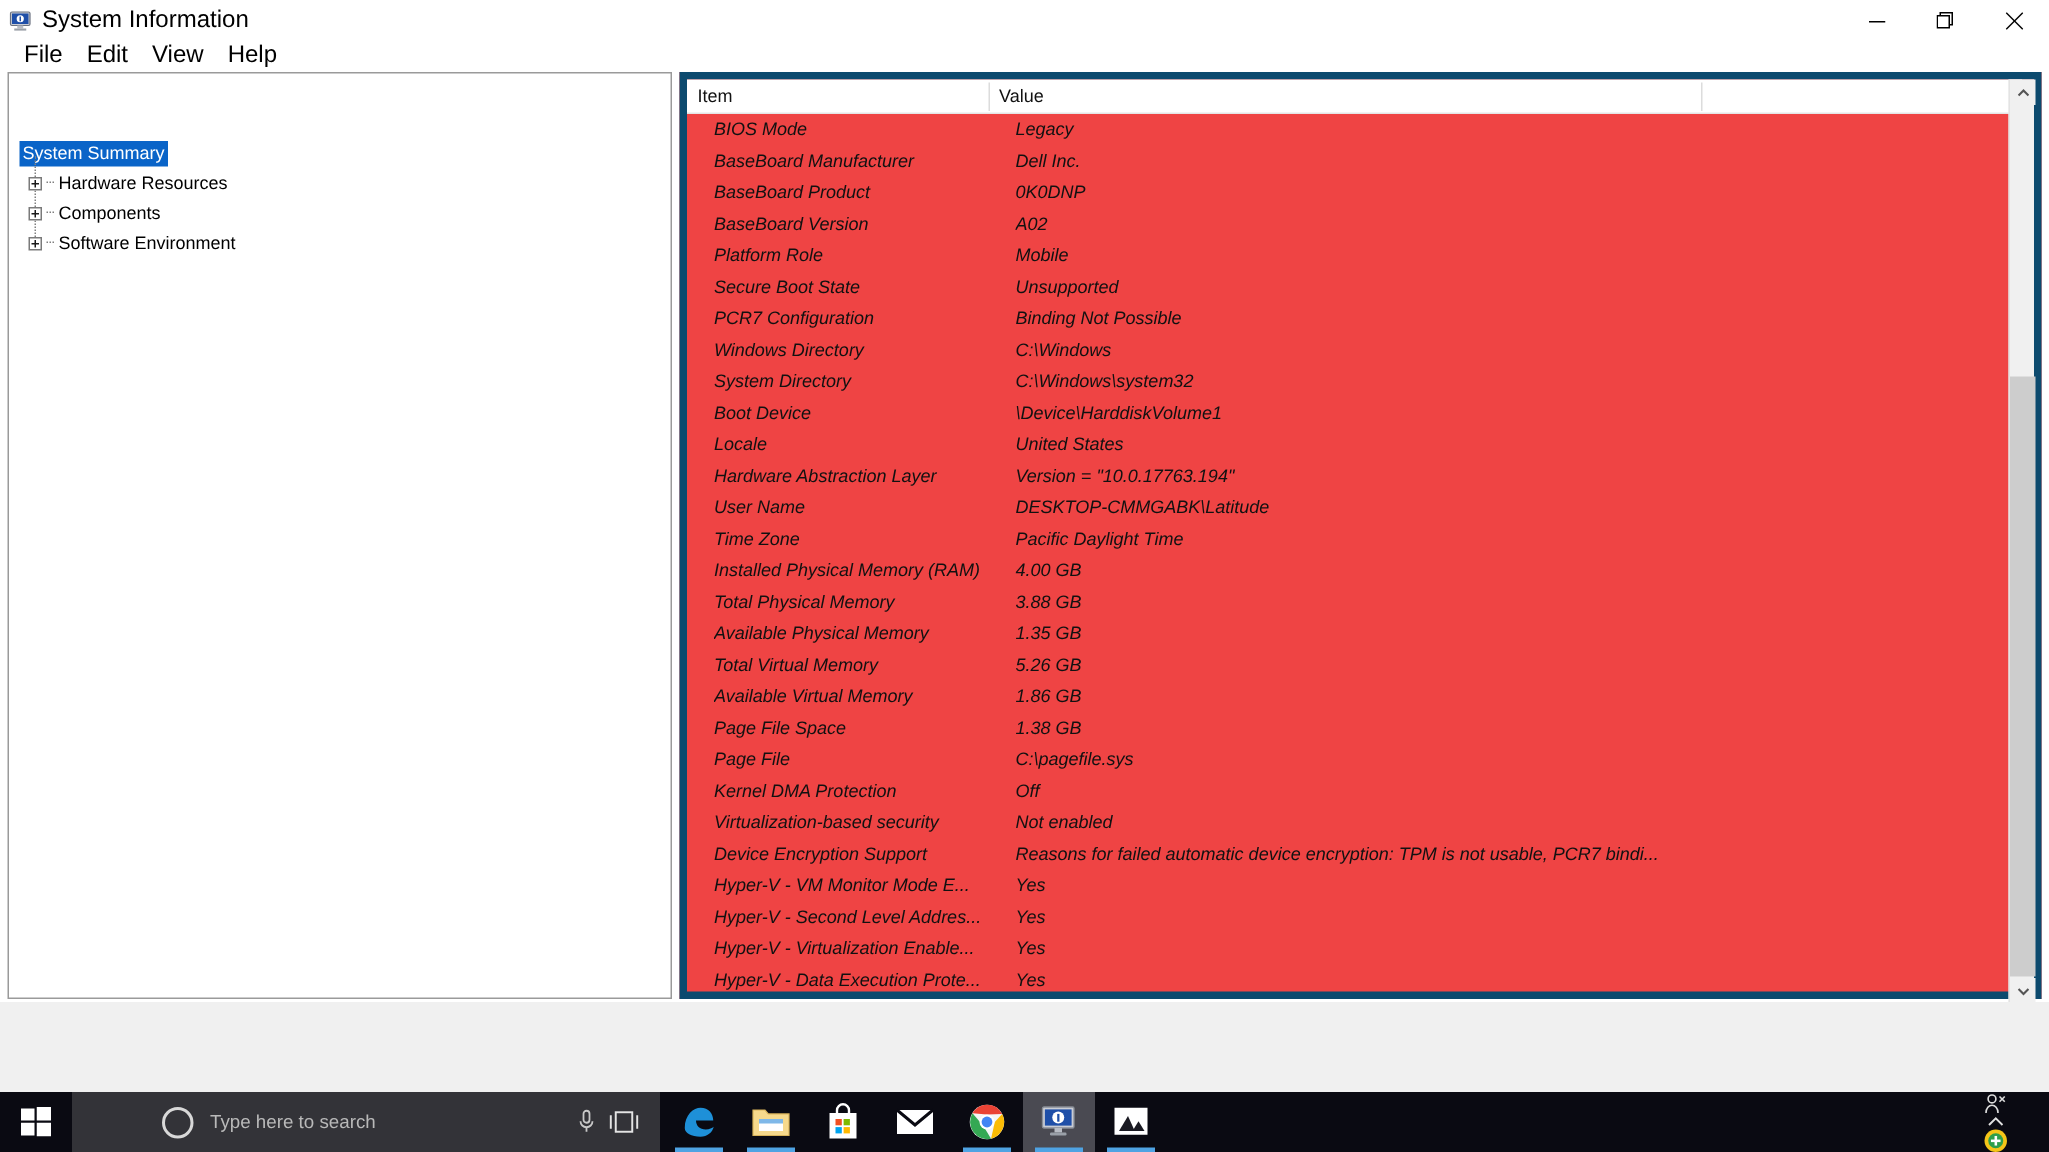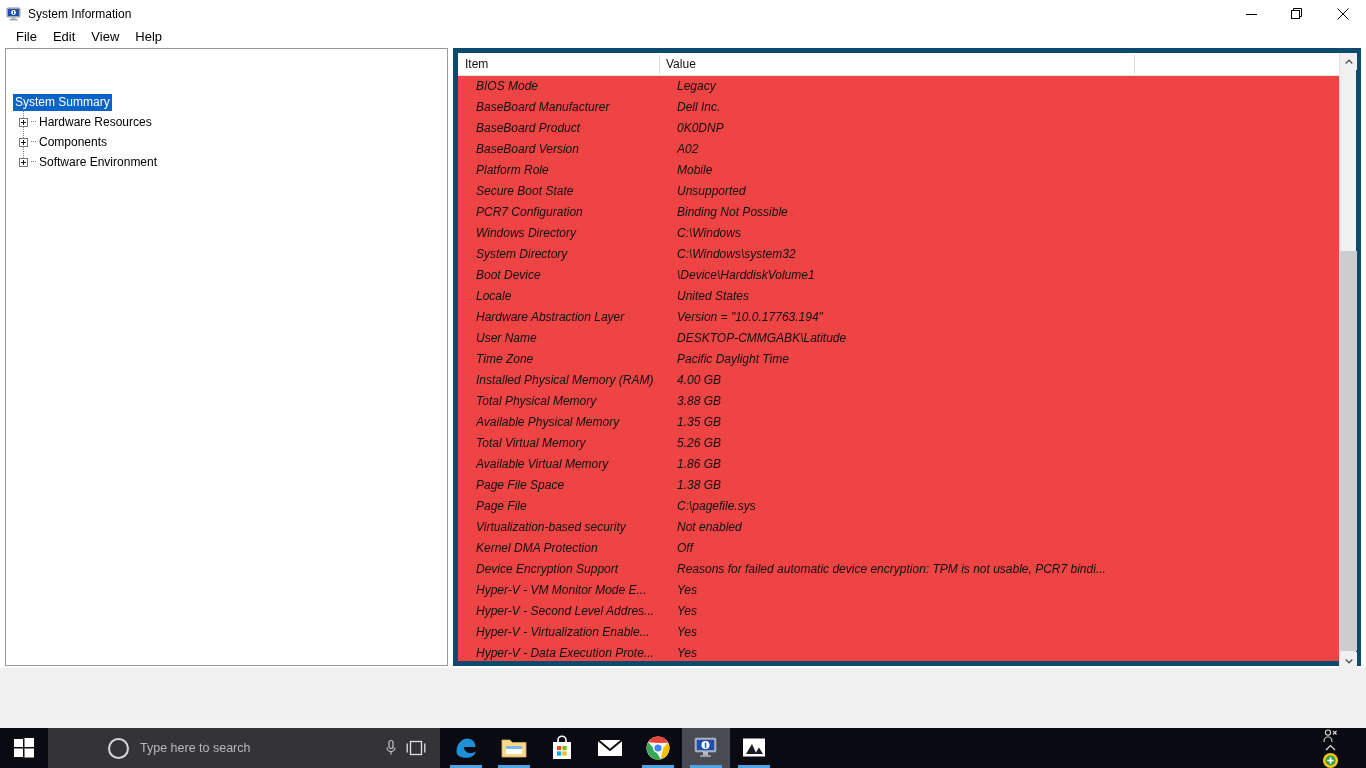--- a/index.html
+++ b/index.html
@@ -22,21 +22,21 @@
     width: 1366px; height: 28px;
     background: #ffffff;
     display: flex; align-items: center;
   }
   .title-icon {
     width: 16px; height: 16px;
     margin-left: 6px; margin-right: 6px;
     position: relative; flex: none;
   }
   .title-text {
-    font-size: 12px; color: #000000;
+    font-size: 16px; color: #000000;
     line-height: 28px;
   }
   .win-buttons {
     position: absolute; right: 0; top: 0;
     height: 28px; display: flex;
   }
   .win-btn {
     width: 46px; height: 28px;
     display: flex; align-items: center; justify-content: center;
     color: #000;
@@ -46,21 +46,21 @@
   
   .menubar {
     position: absolute; left: 0; top: 28px;
     width: 1366px; height: 18px;
     background: #ffffff;
     display: flex; align-items: center;
     padding-left: 8px;
     box-sizing: border-box;
   }
   .menu-item {
-    font-size: 13px; color: #000;
+    font-size: 16px; color: #000;
     padding: 0 8px; line-height: 18px;
     white-space: nowrap;
   }
 
   
   .content {
     position: absolute; left: 0; top: 46px;
     width: 1366px; height: 622px;
     background: #ffffff;
   }
@@ -389,26 +389,26 @@
           </div>
           <div class="row">
             <span class="cell-item">Page File Space</span>
             <span class="cell-value">1.38 GB</span>
           </div>
           <div class="row">
             <span class="cell-item">Page File</span>
             <span class="cell-value">C:\pagefile.sys</span>
           </div>
           <div class="row">
+            <span class="cell-item">Kernel DMA Protection</span>
+            <span class="cell-value">Off</span>
+          </div>
+          <div class="row">
             <span class="cell-item">Virtualization-based security</span>
             <span class="cell-value">Not enabled</span>
-          </div>
-          <div class="row">
-            <span class="cell-item">Kernel DMA Protection</span>
-            <span class="cell-value">Off</span>
           </div>
           <div class="row">
             <span class="cell-item">Device Encryption Support</span>
             <span class="cell-value">Reasons for failed automatic device encryption: TPM is not usable, PCR7 bindi...</span>
           </div>
           <div class="row">
             <span class="cell-item">Hyper-V - VM Monitor Mode E...</span>
             <span class="cell-value">Yes</span>
           </div>
           <div class="row">

